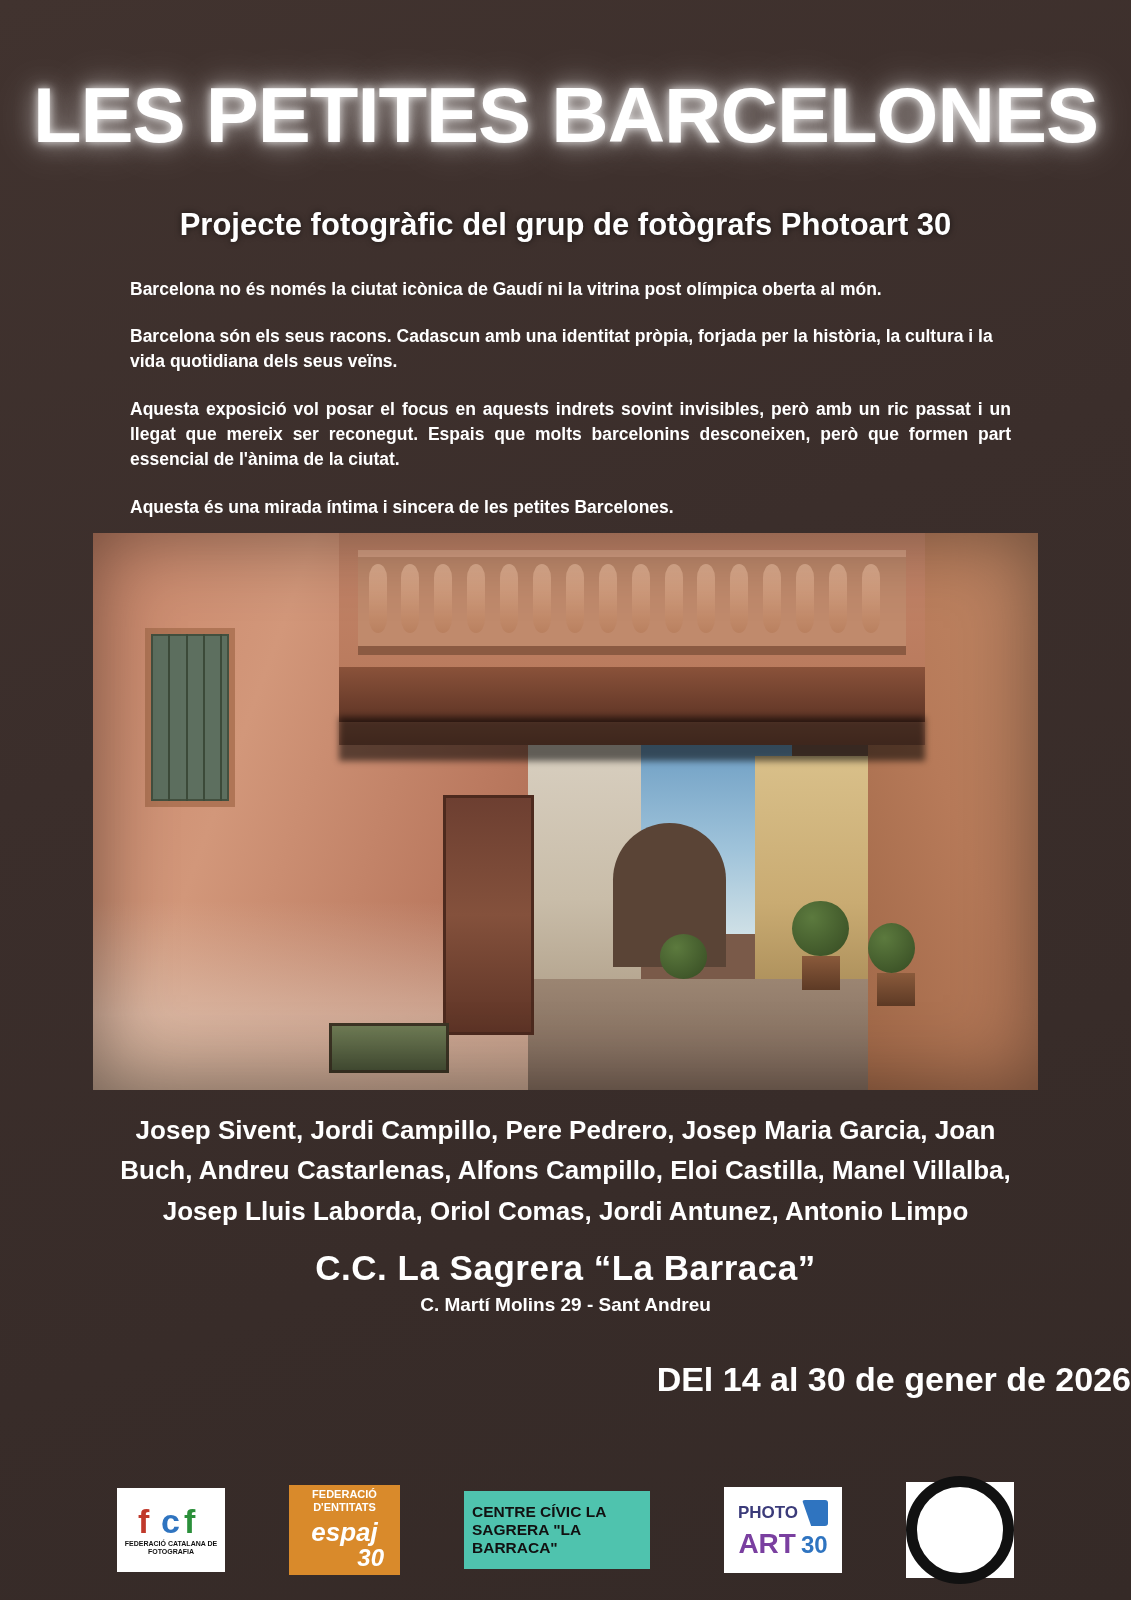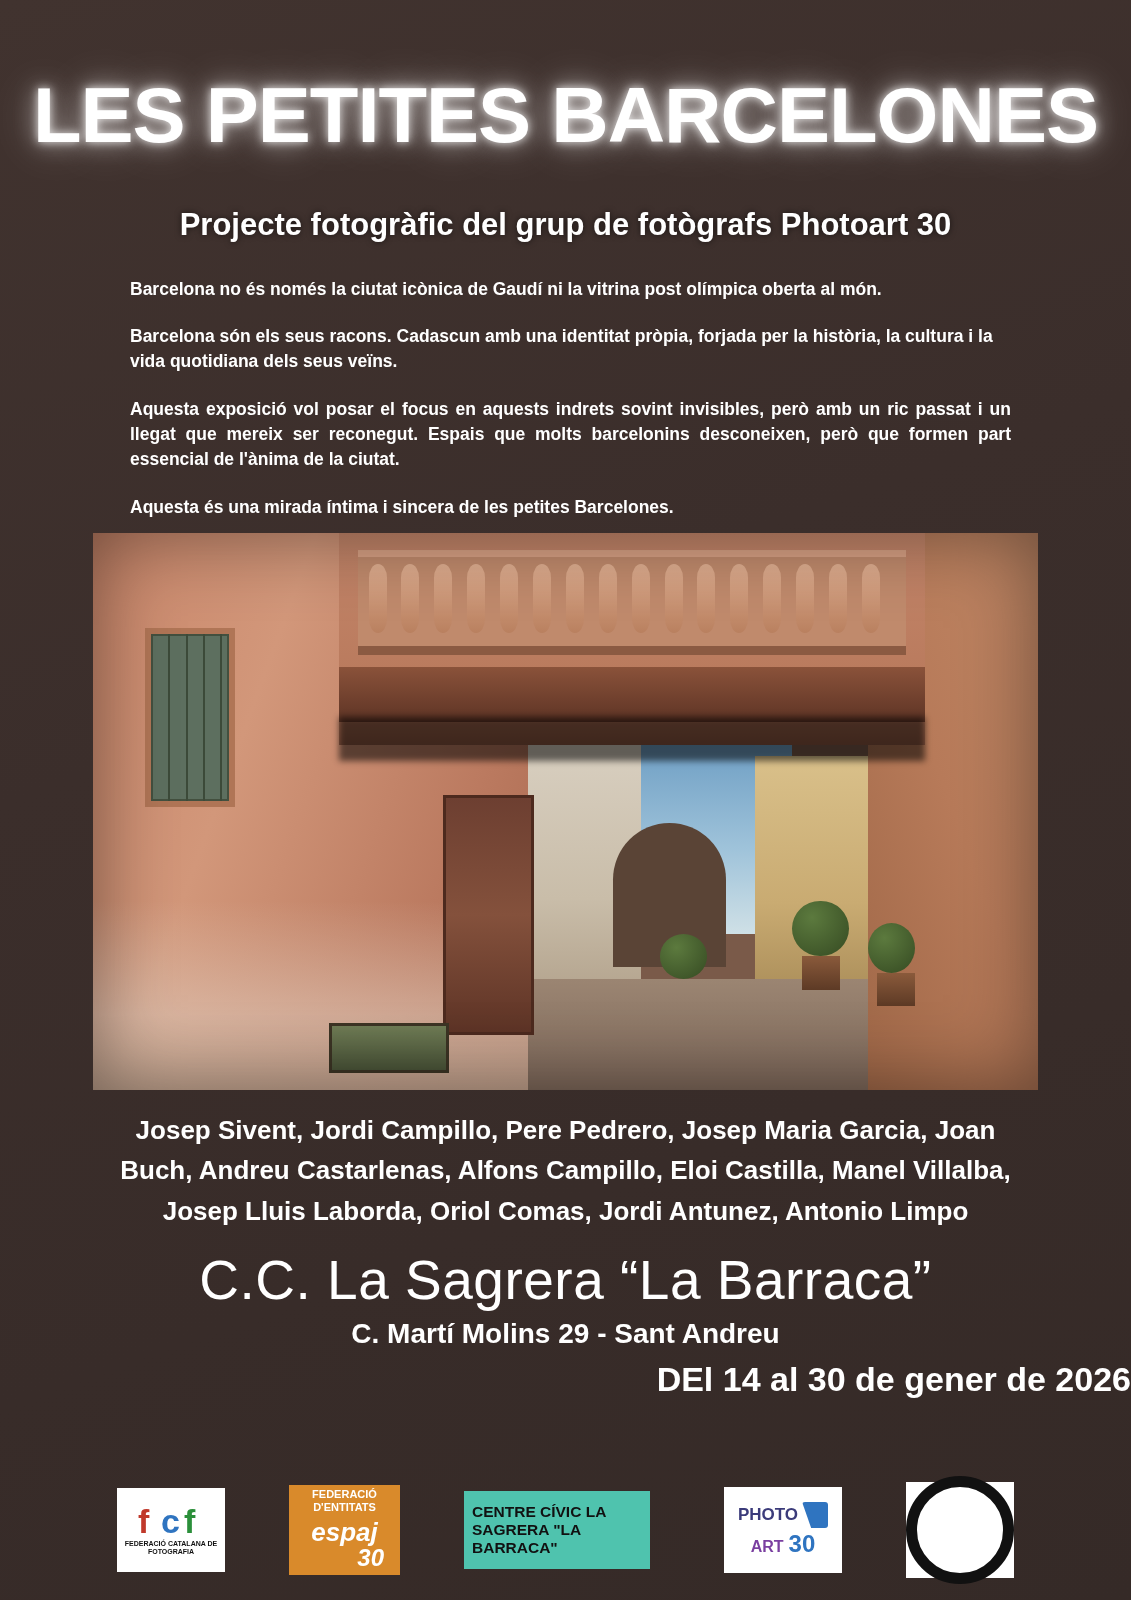--- a/index.html
+++ b/index.html
@@ -240,26 +240,26 @@
   }
 
   .venue {
     position: absolute;
     left: 0;
     top: 1248px;
     width: 100%;
     text-align: center;
   }
   .venue .venue-name {
-    font-size: 55px;
-    font-weight: normal;
+    font-size: 35px;
+    font-weight: bold;
     letter-spacing: 0.5px;
   }
   .venue .venue-addr {
-    font-size: 28px;
+    font-size: 19px;
     font-weight: bold;
     margin-top: 6px;
   }
   .dates {
     position: absolute;
     left: 0;
     top: 1360px;
     width: 100%;
     text-align: right;
     font-size: 34px;
@@ -337,21 +337,21 @@
     color: #3b3b7a; font-size: 17px; font-weight: bold;
   }
   .logo-photoart .pa-shape {
     width: 26px; height: 26px; background: #2f74c0; border-radius: 3px;
     clip-path: polygon(0 0, 100% 0, 100% 100%, 35% 100%);
   }
   .logo-photoart .pa-bot {
     display: flex; align-items: baseline; gap: 5px; margin-top: 2px;
   }
   .logo-photoart .pa-art {
-    color: #7a3fa0; font-size: 16px; font-weight: bold;
+    color: #7a3fa0; font-size: 28px; font-weight: bold;
   }
   .logo-photoart .pa-30 {
     color: #2f74c0; font-size: 24px; font-weight: bold;
   }
   .logo-conf {
     width: 108px; height: 96px;
   }
   .logo-conf .ring {
     width: 86px; height: 86px; border-radius: 50%;
     border: 11px solid #111;

